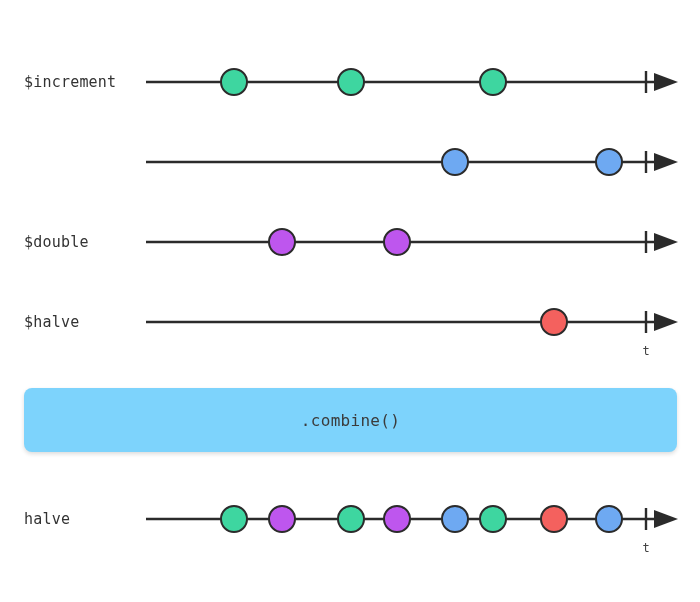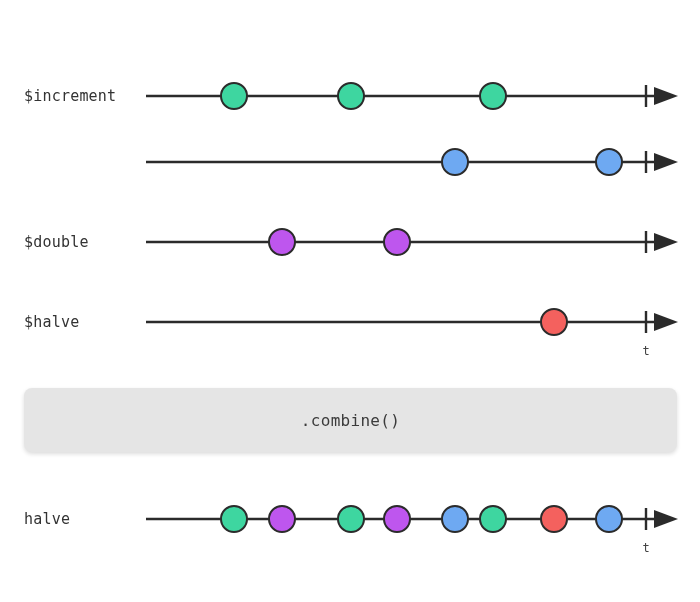--- a/index.html
+++ b/index.html
@@ -63,40 +63,40 @@
     font-family: "DejaVu Sans Mono", "Liberation Mono", monospace;
     text-align: center;
     width: 20px;
   }
   #combine-box {
     position: absolute;
     left: 24px;
     top: 388px;
     width: 653px;
     height: 64px;
-    background: #e5e5e5;
+    background: #7dd3fc;
     border-radius: 8px;
     box-shadow: 0 2px 4px rgba(0,0,0,0.14);
     display: flex;
     align-items: center;
     justify-content: center;
     box-sizing: border-box;
   }
   #combine-box .combine-text {
     font-size: 16px;
     color: #3b3b3b;
     font-family: "DejaVu Sans Mono", "Liberation Mono", monospace;
     letter-spacing: 0.3px;
   }
 </style>
 </head>
 <body>
 
 <div id="diagram-root">
-    <div class="stream-row" style="top: 76px;">
+    <div class="stream-row" style="top: 62px;">
       <div class="stream-label">$increment</div>
       <svg class="axis-svg" viewBox="0 0 700 40">
         <line x1="146" y1="20" x2="662" y2="20" stroke="#2b2b2b" stroke-width="2.4"></line>
         <line x1="646" y1="9" x2="646" y2="31" stroke="#2b2b2b" stroke-width="2.4"></line>
         <polygon points="678,20 654,11 654,29" fill="#2b2b2b"></polygon>
       </svg>
       <div class="marble" title="$increment event 1" style="left: 220px; background: rgb(62, 214, 160);"></div>
       <div class="marble" title="$increment event 2" style="left: 337px; background: rgb(62, 214, 160);"></div>
       <div class="marble" title="$increment event 3" style="left: 479px; background: rgb(62, 214, 160);"></div>
     </div>

